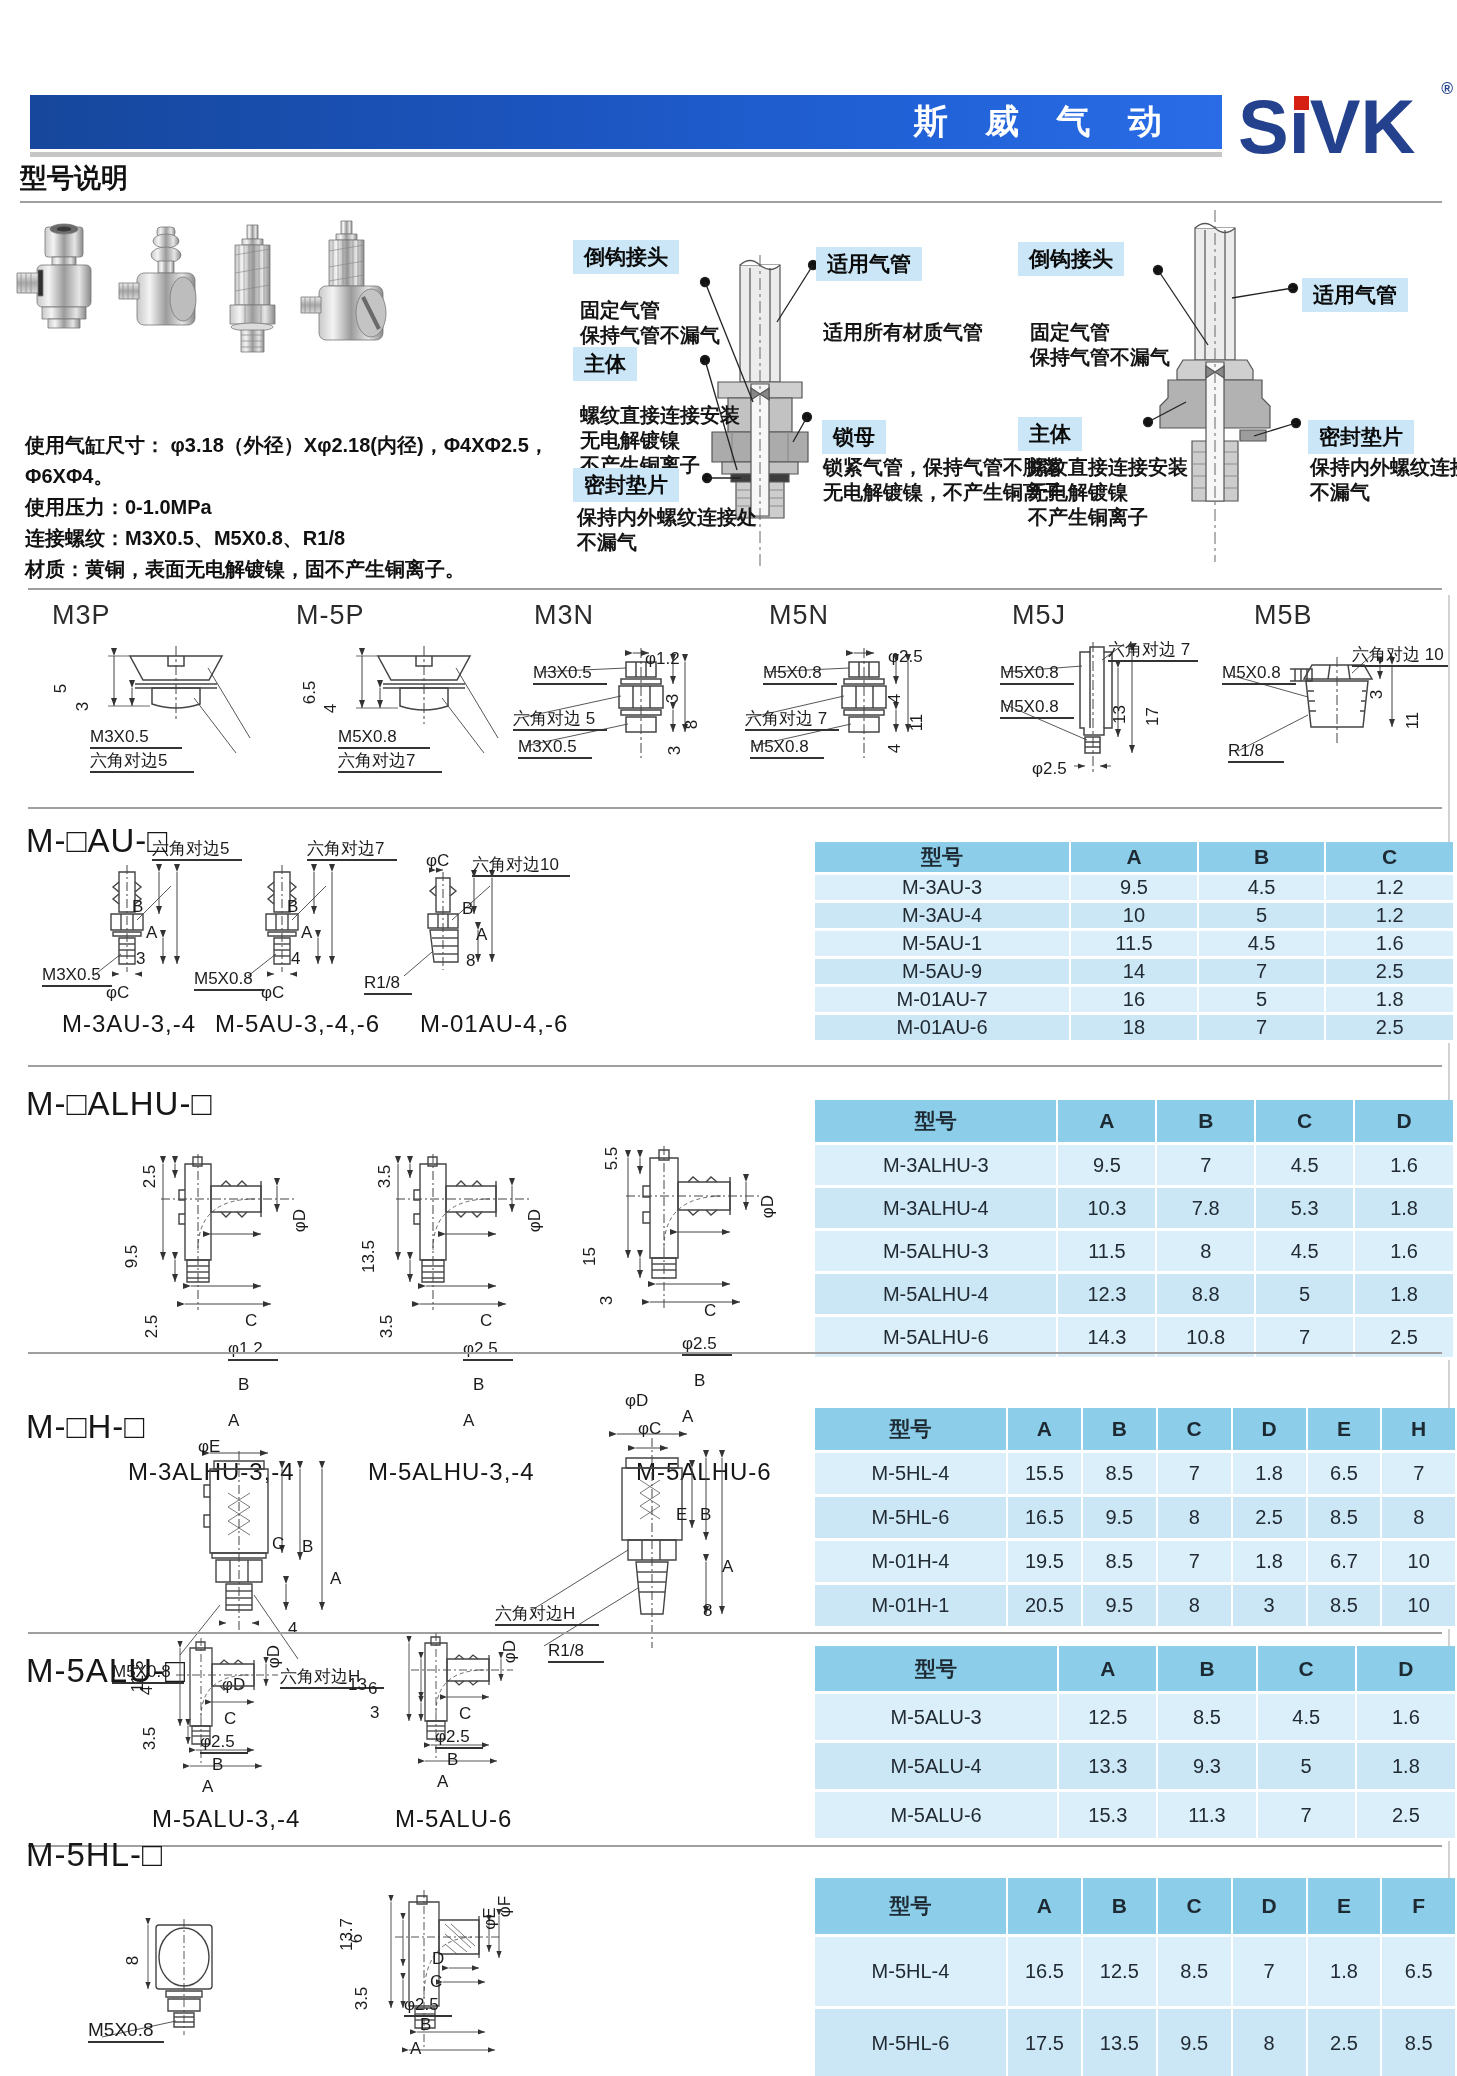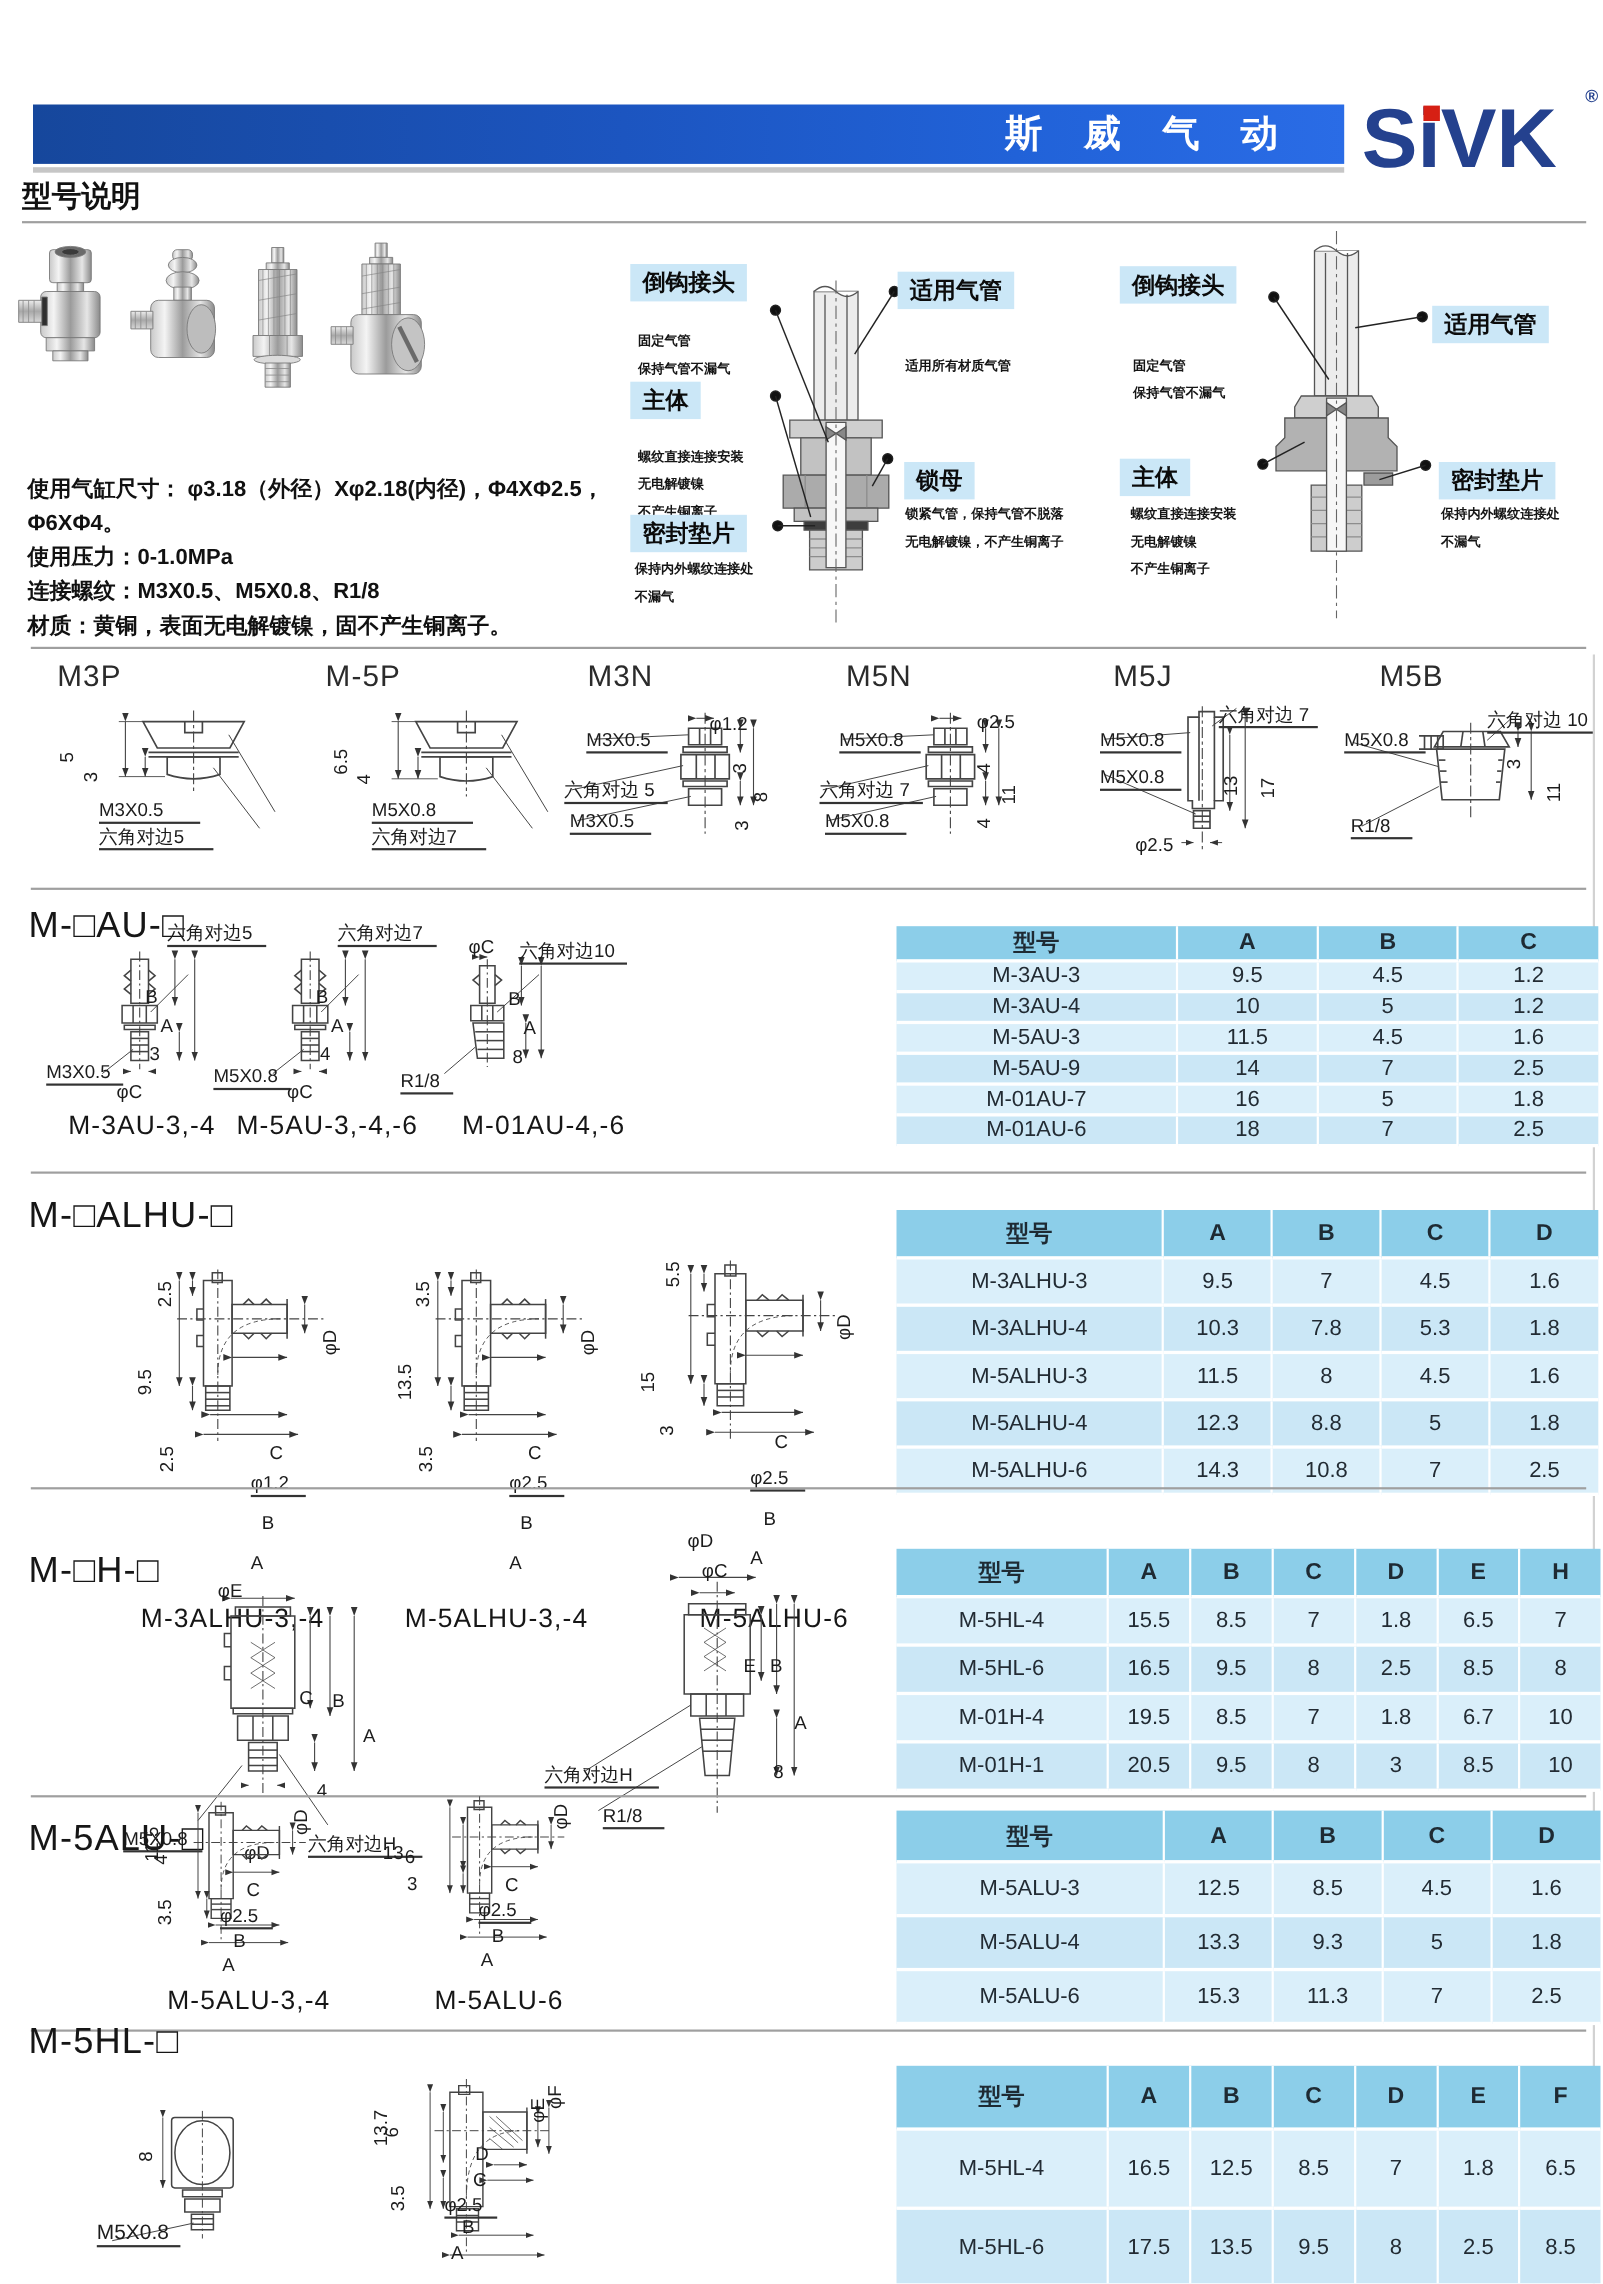--- a/index.html
+++ b/index.html
@@ -18,21 +18,21 @@
   .logo{position:absolute;left:1238px;top:84px;width:215px;height:86px;}
   .logo-text{font-size:76px;font-weight:bold;color:#24418e;letter-spacing:0px;line-height:86px;}
   .logo-dot{position:absolute;left:56px;top:12px;width:15px;height:14px;background:#d62014;}
   .logo-reg{position:absolute;right:0px;top:-4px;font-size:16px;color:#24418e;font-weight:bold;}
 
   .page-title{position:absolute;left:20px;top:160px;font-size:27px;font-weight:bold;color:#111;}
 
   .spec{position:absolute;left:25px;top:430px;font-size:20px;line-height:31px;color:#111;font-weight:600;white-space:nowrap;}
 
   .tag{position:absolute;background:#cbe7f7;color:#0b0b0b;font-weight:bold;font-size:21px;padding:3px 11px;white-space:nowrap;}
-  .desc{position:absolute;font-size:12px;font-weight:bold;color:#151515;line-height:25px;white-space:nowrap;}
+  .desc{position:absolute;font-size:20px;font-weight:bold;color:#151515;line-height:25px;white-space:nowrap;}
 
   .model-title{position:absolute;font-size:27px;color:#2b2b2b;letter-spacing:1px;white-space:nowrap;margin-left:24px;}
   .sec-title{position:absolute;font-size:33px;color:#161616;letter-spacing:1px;white-space:nowrap;}
   .cap{position:absolute;font-size:24px;color:#161616;letter-spacing:1px;white-space:nowrap;}
 
   .lbl{position:absolute;font-size:17px;color:#1c1c1c;white-space:nowrap;line-height:1;}
   .lbl.v{transform:rotate(-90deg);transform-origin:center;}
   .lbl.ul{border-bottom:2px solid #333;padding:0 4px 2px 0;}
 
   svg{position:absolute;overflow:visible;}
@@ -588,21 +588,21 @@
           <td>4.5</td>
           <td>1.2</td>
         </tr>
       <tr>
           <td>M-3AU-4</td>
           <td>10</td>
           <td>5</td>
           <td>1.2</td>
         </tr>
       <tr>
-          <td>M-5AU-3</td>
+          <td>M-5AU-1</td>
           <td>11.5</td>
           <td>4.5</td>
           <td>1.6</td>
         </tr>
       <tr>
           <td>M-5AU-9</td>
           <td>14</td>
           <td>7</td>
           <td>2.5</td>
         </tr>

